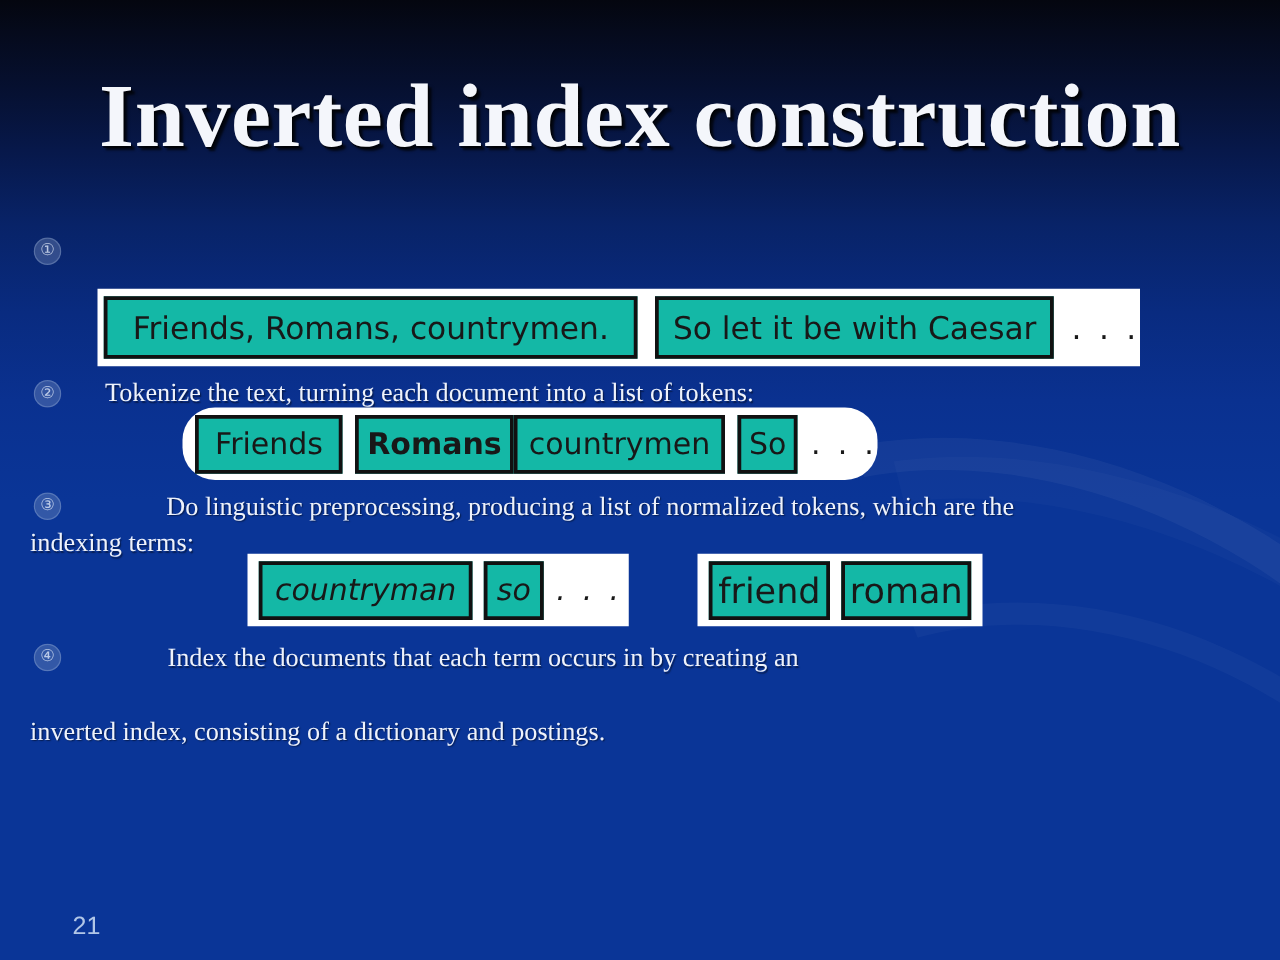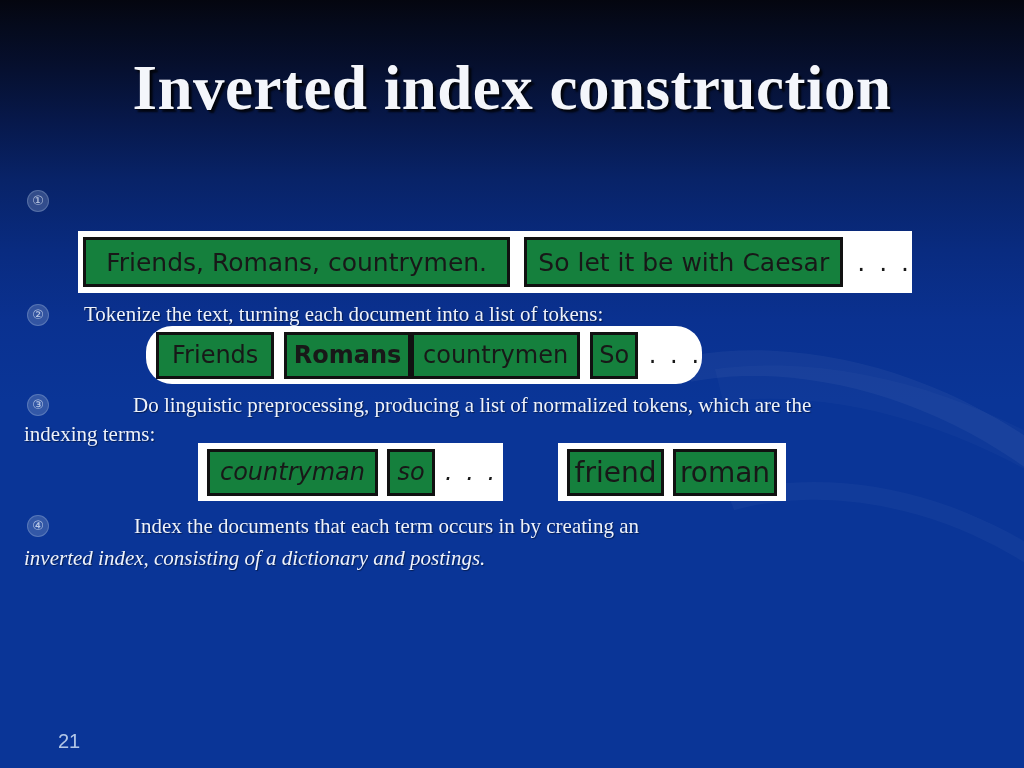--- a/index.html
+++ b/index.html
@@ -62,21 +62,21 @@
     transform: rotate(31deg);
   }
 
   
   #title {
     position: absolute;
     left: 0; right: 0;
     top: 52px;
     text-align: center;
     font-family: "Liberation Serif", "DejaVu Serif", serif;
-    font-size: 63px;
+    font-size: 72px;
     font-weight: bold;
     color: #f4f6fb;
     letter-spacing: 0.5px;
     text-shadow: 3px 3px 2px rgba(0,0,0,0.75), 1px 1px 0 rgba(0,0,0,0.6);
     white-space: nowrap;
   }
 
   
   .btext {
     position: absolute;
@@ -102,21 +102,21 @@
 
   
   .strip {
     position: absolute;
     background: #ffffff;
     display: flex;
     align-items: center;
   }
   .tokbox {
     border: 3px solid #111111;
-    background: #15803d;
+    background: #14b8a6;
     font-family: "DejaVu Sans", "Liberation Sans", sans-serif;
     color: #181818;
     display: flex;
     align-items: center;
     justify-content: center;
     white-space: nowrap;
   }
   .dots {
     font-family: "DejaVu Sans", "Liberation Sans", sans-serif;
     color: #181818;
@@ -203,17 +203,17 @@
     <div class="dots">. . .</div>
   </div>
 
   <div class="strip" id="strip3b">
     <div class="tokbox" id="box-norm3">friend</div>
     <div class="tokbox" id="box-norm4">roman</div>
   </div>
 
   <div class="bullet" style="left:27px; top:515px;">④</div>
   <div class="btext" style="left:134px; top:513px;">Index the documents that each term occurs in by creating an</div>
-  <div class="btext" style="left:24px; top:545px;font-style:italic;">inverted index, consisting of a dictionary and postings.</div>
+  <div class="btext" style="left:24px; top:572px;">inverted index, consisting of a dictionary and postings.</div>
 
   <div id="pagenum">21</div>
 
 </div>
 
 </body></html>

